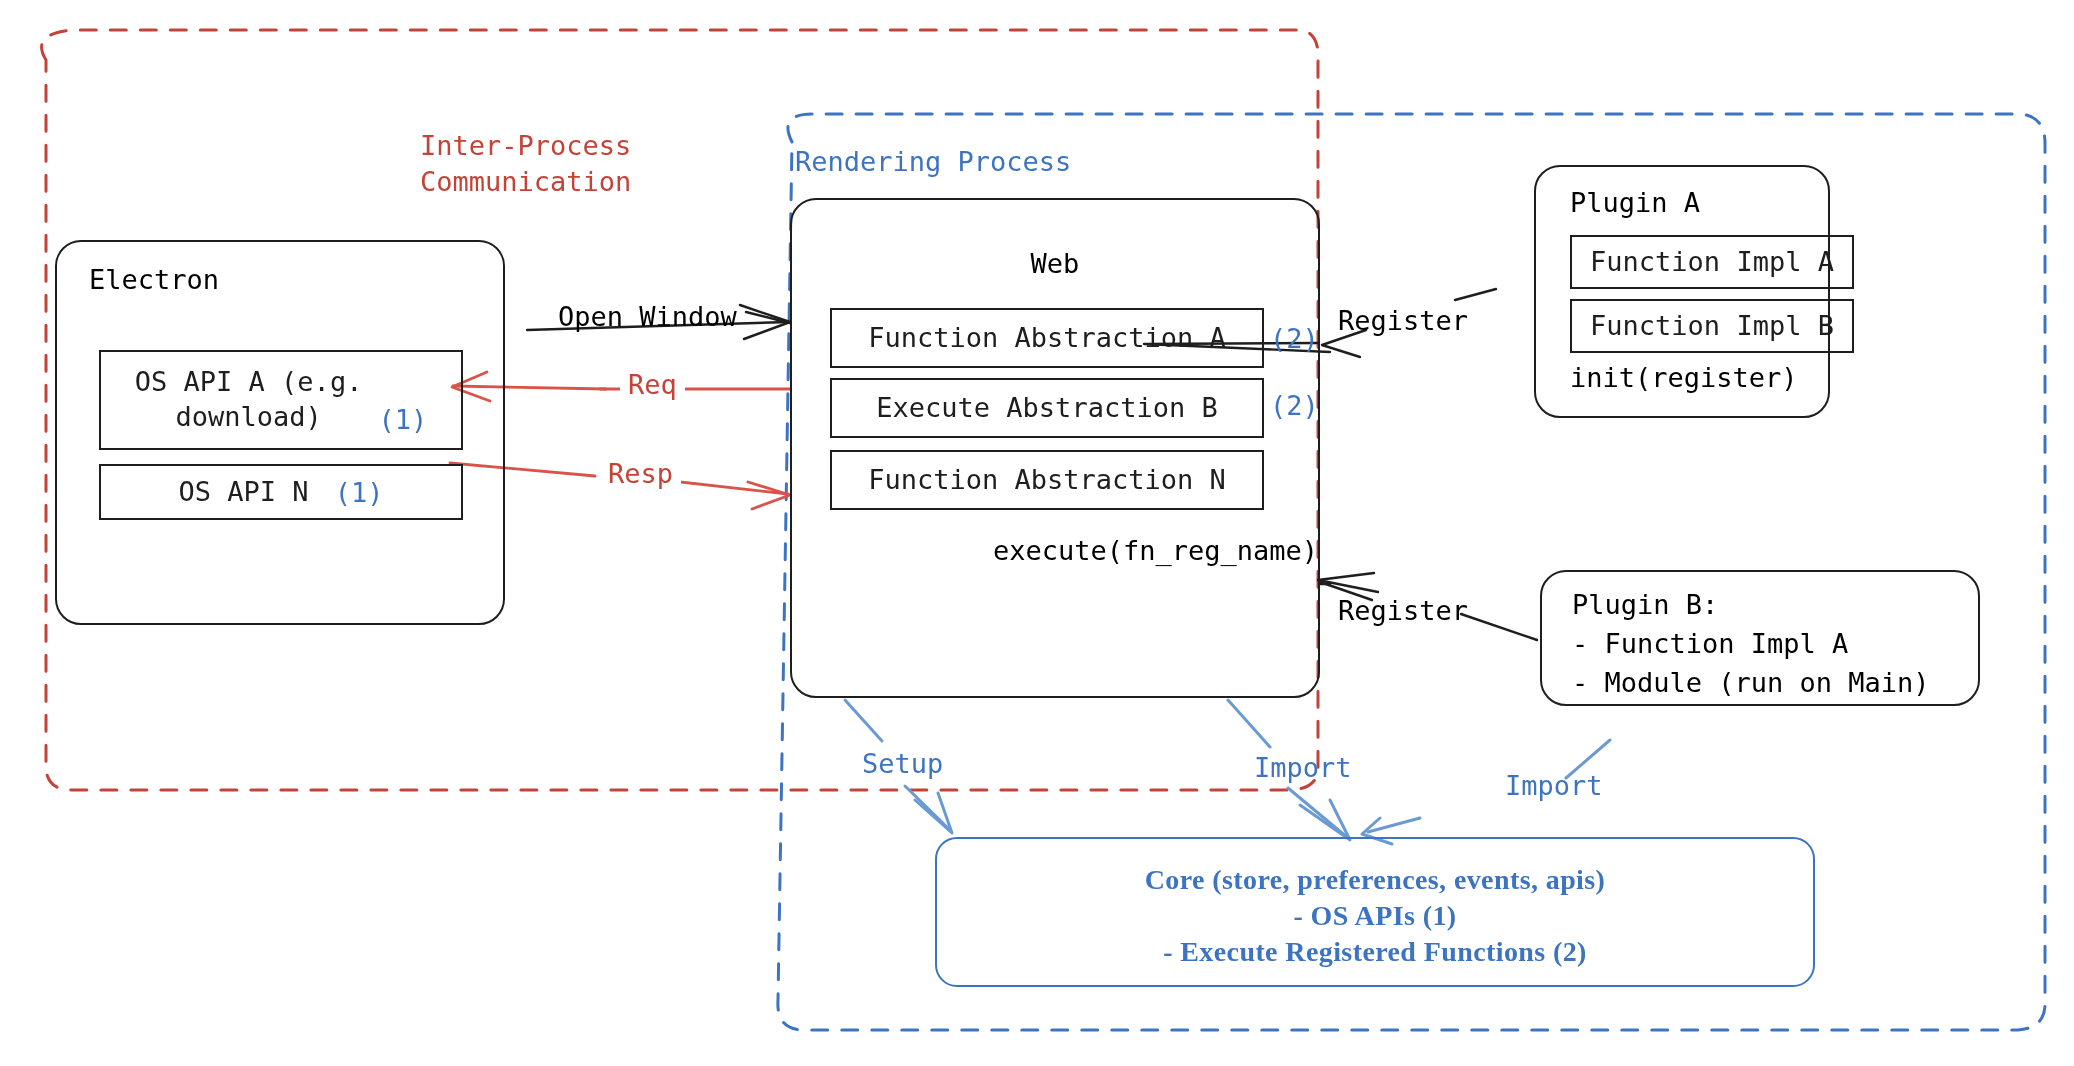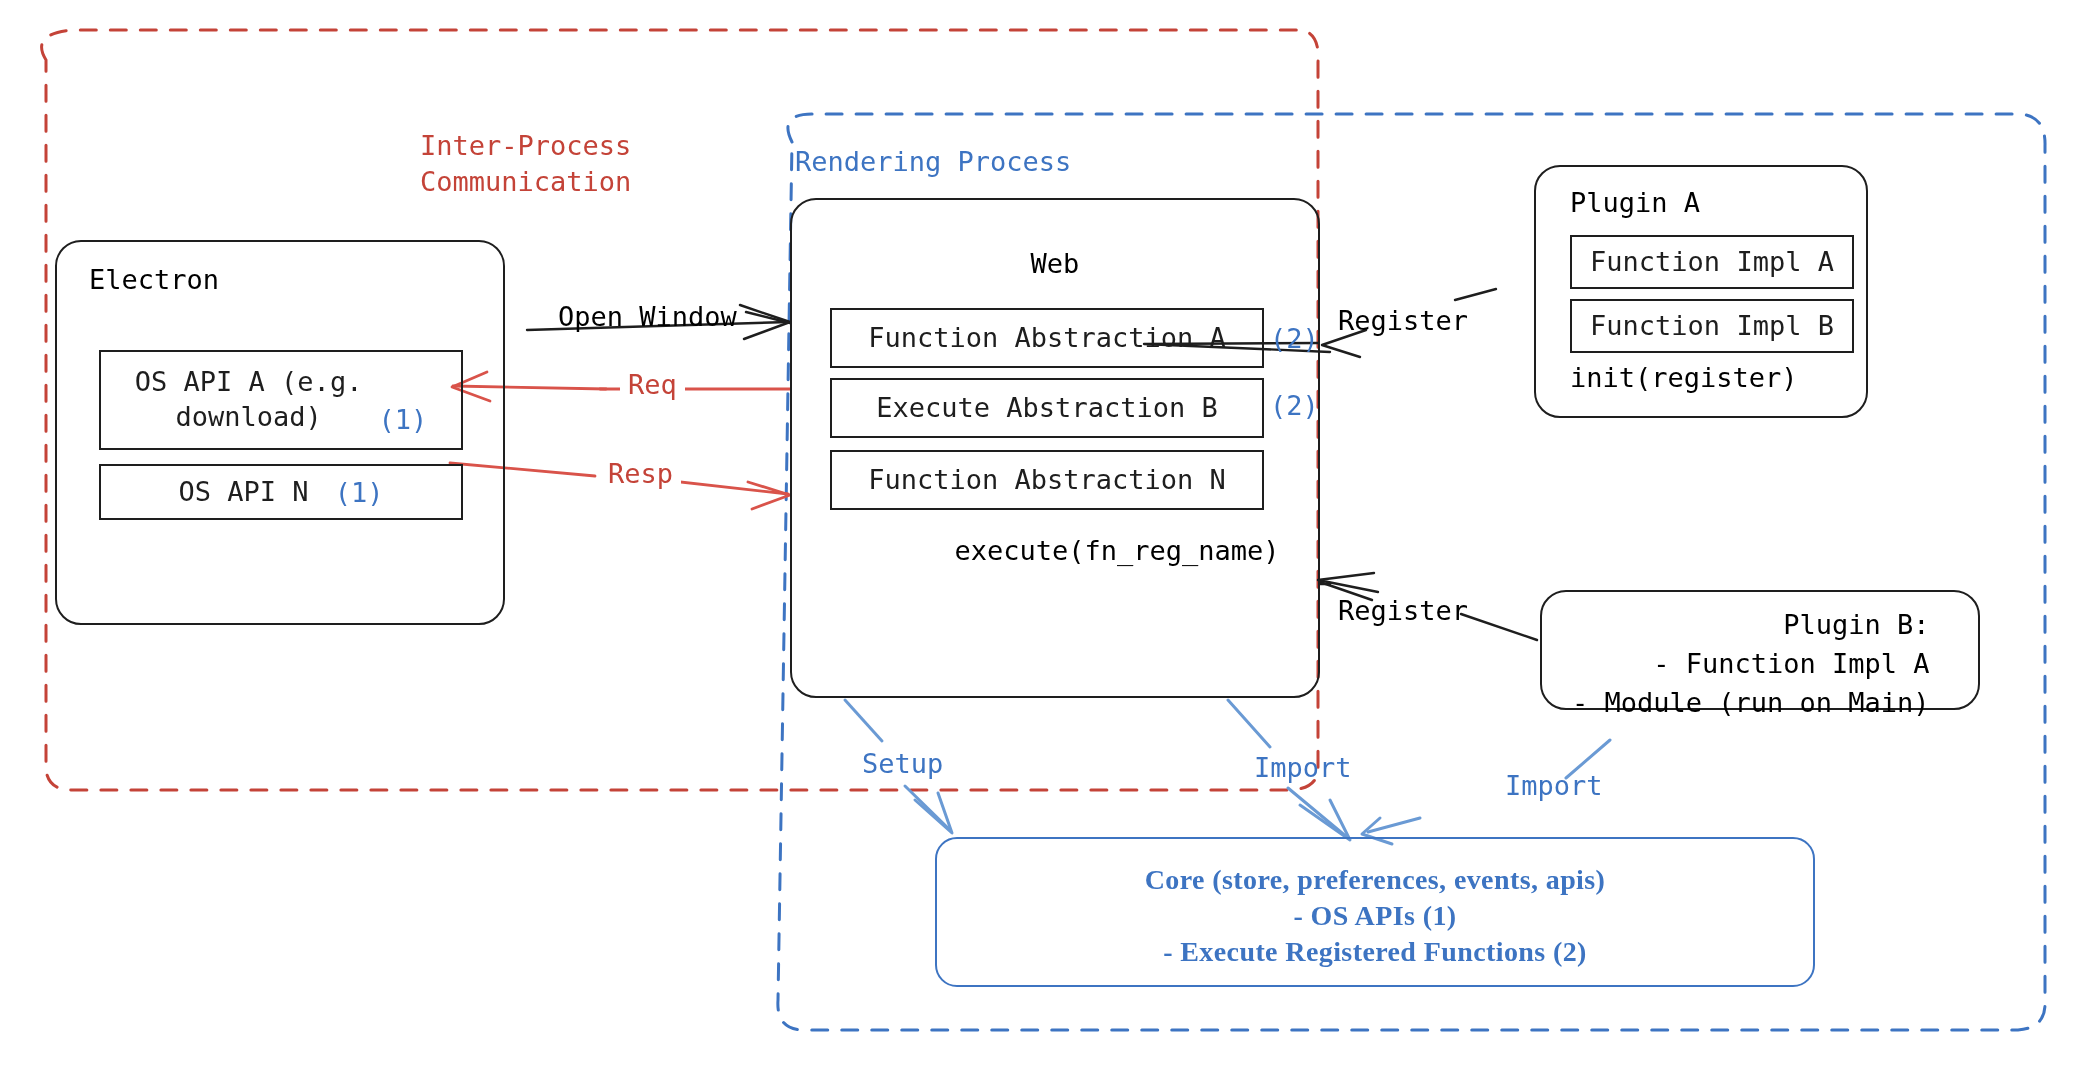--- a/index.html
+++ b/index.html
@@ -209,42 +209,42 @@
       </div>
     </div>
     <div class="marker-num" style="position:absolute; left:478px; top:190px;">(2)</div>
 
     <div class="sketch-box inner" style="position:absolute; left:38px; top:250px; width:430px; height:56px;">
       <div class="centered-row" style="left:0; top:0; width:100%; height:100%;">
         <span class="label-text">Function Abstraction N</span>
       </div>
     </div>
 
-    <div class="title-in-box" style="left:16px; top:335px; width:100%; text-align:center;padding-left:46px;">execute(fn_reg_name)</div>
-  </div>
-
-  <div class="node sketch-box" style="left:1534px; top:165px; width:334px; height:253px;">
+    <div class="title-in-box" style="left:0; top:335px; width:100%; text-align:right;">execute(fn_reg_name)</div>
+  </div>
+
+  <div class="node sketch-box" style="left:1534px; top:165px; width:296px; height:253px;">
     <div class="title-in-box" style="left:34px; top:20px;">Plugin A</div>
 
     <div class="sketch-box inner" style="position:absolute; left:34px; top:68px; width:280px; height:50px;">
       <div class="centered-row" style="left:0; top:0; width:100%; height:100%;">
         <span class="label-text">Function Impl A</span>
       </div>
     </div>
 
     <div class="sketch-box inner" style="position:absolute; left:34px; top:132px; width:280px; height:50px;">
       <div class="centered-row" style="left:0; top:0; width:100%; height:100%;">
         <span class="label-text">Function Impl B</span>
       </div>
     </div>
 
     <div class="title-in-box" style="left:34px; top:195px;">init(register)</div>
   </div>
 
-  <div class="node sketch-box" style="left:1540px; top:590px; width:440px; height:120px;text-align:right;">
+  <div class="node sketch-box" style="left:1540px; top:570px; width:440px; height:136px;">
     <div class="title-in-box" style="left:30px; top:13px; line-height:1.45;"><span>Plugin B:</span><br><span>- Function Impl A</span><br><span>- Module (run on Main)</span></div>
   </div>
 
   <div class="node sketch-box core" style="left:935px; top:837px; width:880px; height:150px;">
     <div class="core-text" style="top:22px;">Core (store, preferences, events, apis)</div>
     <div class="core-text" style="top:58px;">- OS APIs (1)</div>
     <div class="core-text" style="top:94px;">- Execute Registered Functions (2)</div>
   </div>
 
   <div class="edge-label" style="left:558px; top:278px;margin-top:23px;">Open Window</div>

